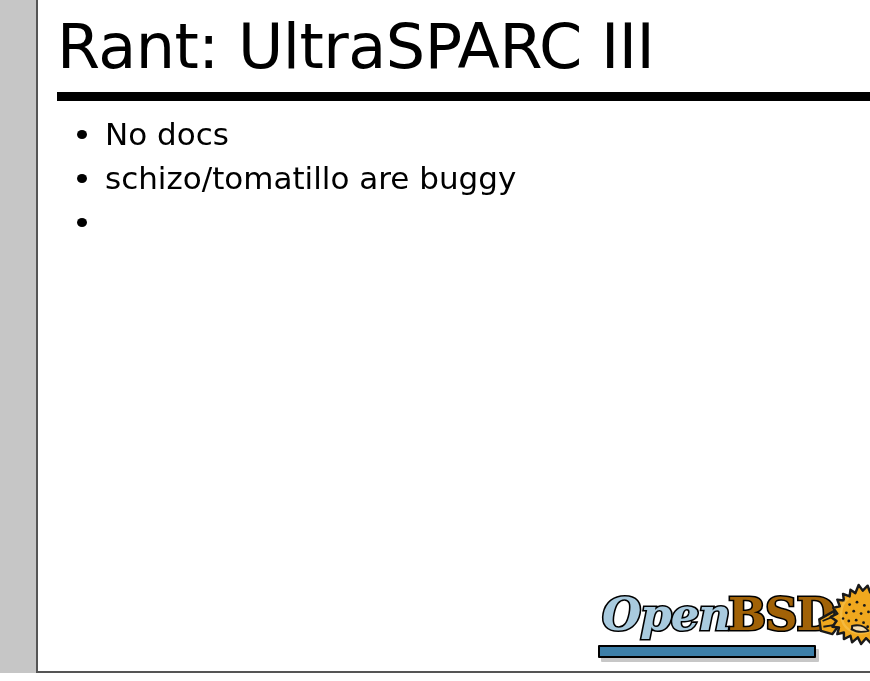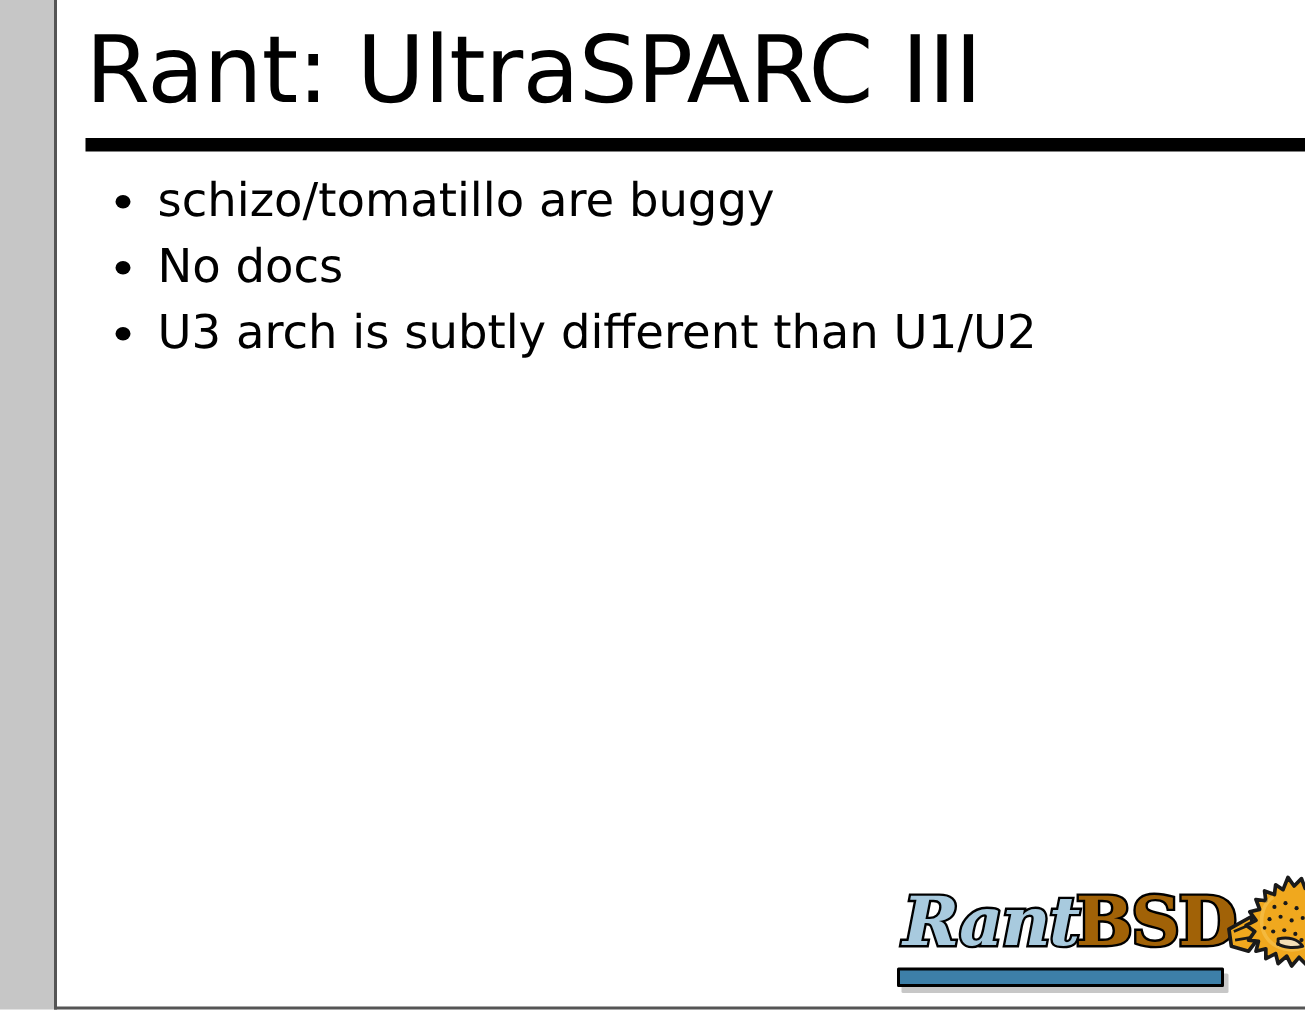--- a/index.html
+++ b/index.html
@@ -180,38 +180,37 @@
 
   <div class="slide-canvas">
 
     <div class="slide-title">Rant: UltraSPARC III</div>
 
     <div class="title-rule"></div>
 
     <ul class="bullet-list">
       <li class="bullet-item">
         <span class="bullet-marker"></span>
+        <span>No docs</span>
+      </li>
+      <li class="bullet-item">
+        <span class="bullet-marker"></span>
         <span>schizo/tomatillo are buggy</span>
       </li>
       <li class="bullet-item">
         <span class="bullet-marker"></span>
-        <span>No docs</span>
-      </li>
-      <li class="bullet-item">
-        <span class="bullet-marker"></span>
-        <span>U3 arch is subtly different than U1/U2</span>
       </li>
     </ul>
 
     <div class="logo-block">
 
       <div class="logo-wordmark">
         <div class="logo-underbar"></div>
         <div class="logo-text">
-          <span class="word-open">Rant</span><span class="word-bsd">BSD</span>
+          <span class="word-open">Open</span><span class="word-bsd">BSD</span>
         </div>
       </div>
 
       <div class="puffy">
         <svg viewBox="0 0 100 100" width="82" height="84" aria-hidden="true">
 
           <path d="M4 48 L22 38 L26 58 L20 66 L6 62 Z" fill="#f0a81e" stroke="#1a1a1a" stroke-width="3" stroke-linejoin="round"></path>
           <path d="M8 50 L20 45 M9 57 L21 55" stroke="#1a1a1a" stroke-width="2.2" fill="none"></path>
 
           <path d="M52 6 L57 13 L63 7 L66 15 L73 11 L74 19 L82 17 L80 25

